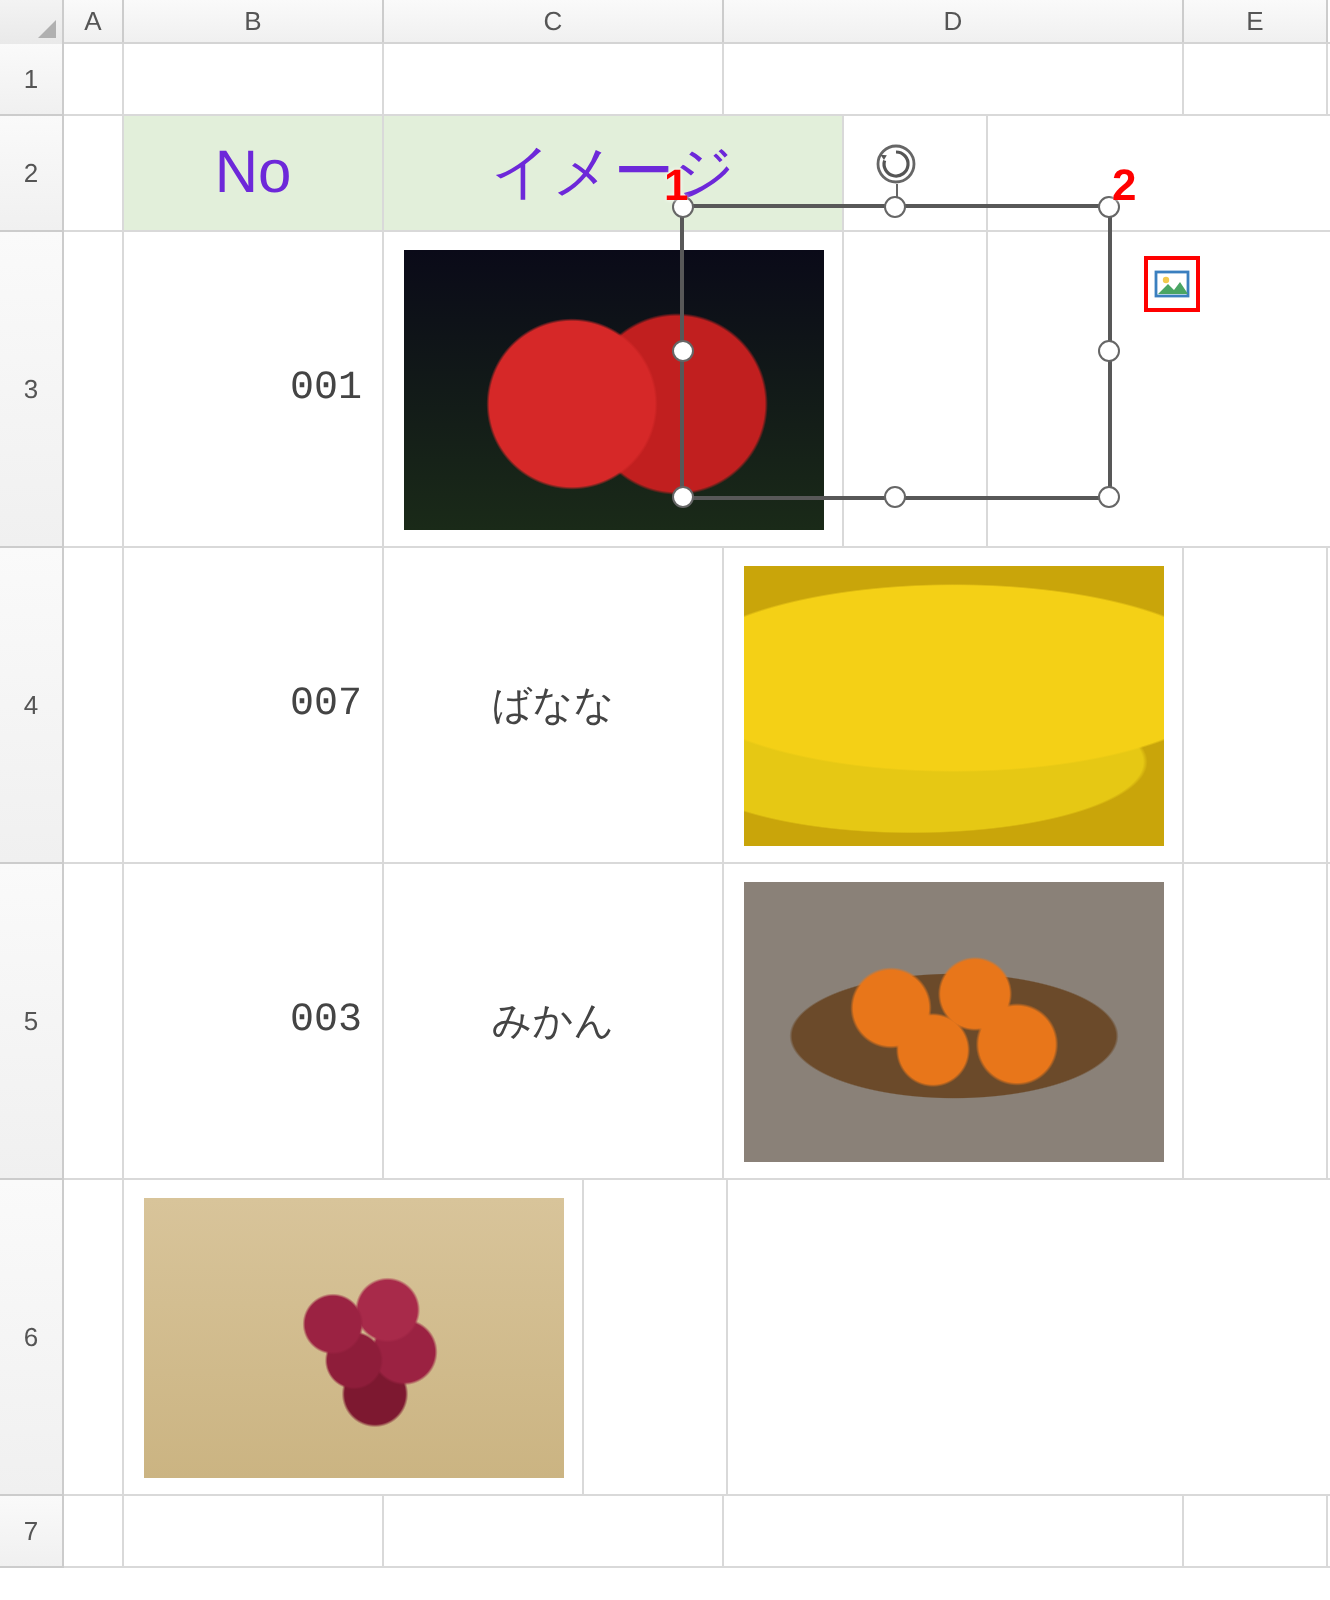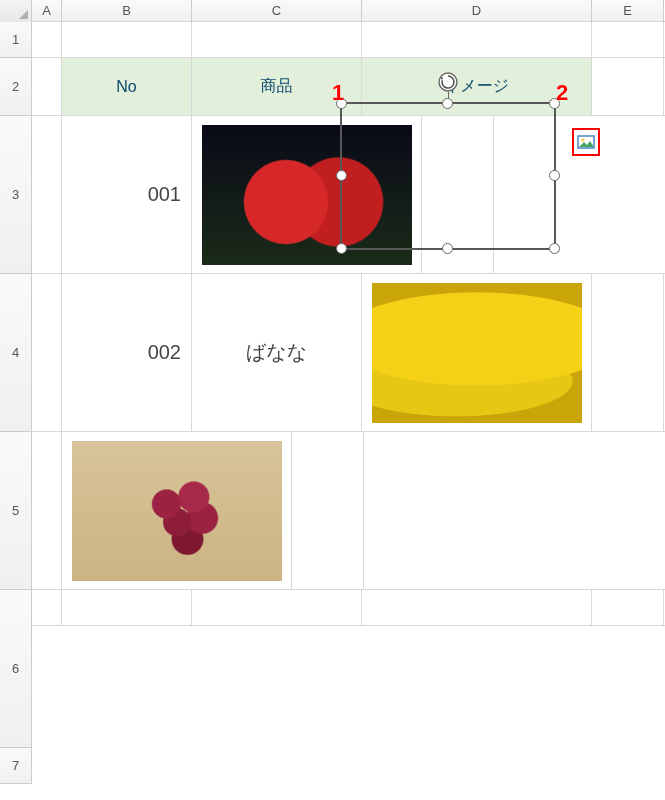--- a/index.html
+++ b/index.html
@@ -40,22 +40,22 @@
     border-right:1px solid #ccc;border-bottom:1px solid #ccc;
     background:linear-gradient(#fafafa,#f0f0f0);
     color:#555;font-size:13px;
     display:flex;align-items:center;justify-content:center;
   }
   .h-r1{height:36px}.h-r2{height:58px}.h-data{height:158px}.h-r7{height:36px}
 
   .cells { flex:1; position:relative; }
   .row { display:flex; border-bottom:1px solid #d9d9d9; }
   .cell { border-right:1px solid #d9d9d9; display:flex; align-items:center; justify-content:center; font-size:20px; color:#444; }
-  .cell.num { justify-content:flex-end; padding-right:10px; font-family: Liberation Sans, sans-serif; }
-  .hdrcell { background:#e2efda; font-size:16px; color:#0c4a6e; }
+  .cell.num { justify-content:flex-end; padding-right:10px; font-family: Liberation Mono, monospace; }
+  .hdrcell { background:#e2efda; font-size:30px; color:#6d28d9; }
 
   .img-holder { display:flex;align-items:center;justify-content:center; }
   .fruit-img { width:210px; height:140px; display:block; }
 
   
   .svg-apple { background:
     radial-gradient(circle at 40% 55%, #d62828 0 28%, transparent 29%),
     radial-gradient(circle at 65% 55%, #c11f1f 0 28%, transparent 29%),
     linear-gradient(#0a0a18,#1a2a18);
   }
@@ -135,39 +135,47 @@
         <div class="cell w-A"></div>
         <div class="cell w-B"></div>
         <div class="cell w-C"></div>
         <div class="cell w-D"></div>
         <div class="cell w-E"></div>
       </div>
 
       <div class="row h-r2">
         <div class="cell w-A"></div>
         <div class="cell hdrcell w-B">No</div>
-        <div class="cell hdrcell w-C">商品</div>
         <div class="cell hdrcell w-D">イメージ</div>
         <div class="cell w-E"></div>
       </div>
 
       <div class="row h-data">
         <div class="cell w-A"></div>
         <div class="cell num w-B">001</div>
         <div class="cell img-holder w-D">
           <div class="fruit-img svg-apple"></div>
         </div>
         <div class="cell w-E"></div>
       </div>
       <div class="row h-data">
         <div class="cell w-A"></div>
-        <div class="cell num w-B">002</div>
+        <div class="cell num w-B">007</div>
         <div class="cell w-C">ばなな</div>
         <div class="cell img-holder w-D">
           <div class="fruit-img svg-banana"></div>
+        </div>
+        <div class="cell w-E"></div>
+      </div>
+      <div class="row h-data">
+        <div class="cell w-A"></div>
+        <div class="cell num w-B">003</div>
+        <div class="cell w-C">みかん</div>
+        <div class="cell img-holder w-D">
+          <div class="fruit-img svg-orange"></div>
         </div>
         <div class="cell w-E"></div>
       </div>
       <div class="row h-data">
         <div class="cell w-A"></div>
         <div class="cell img-holder w-D">
           <div class="fruit-img svg-grape"></div>
         </div>
         <div class="cell w-E"></div>
       </div>

